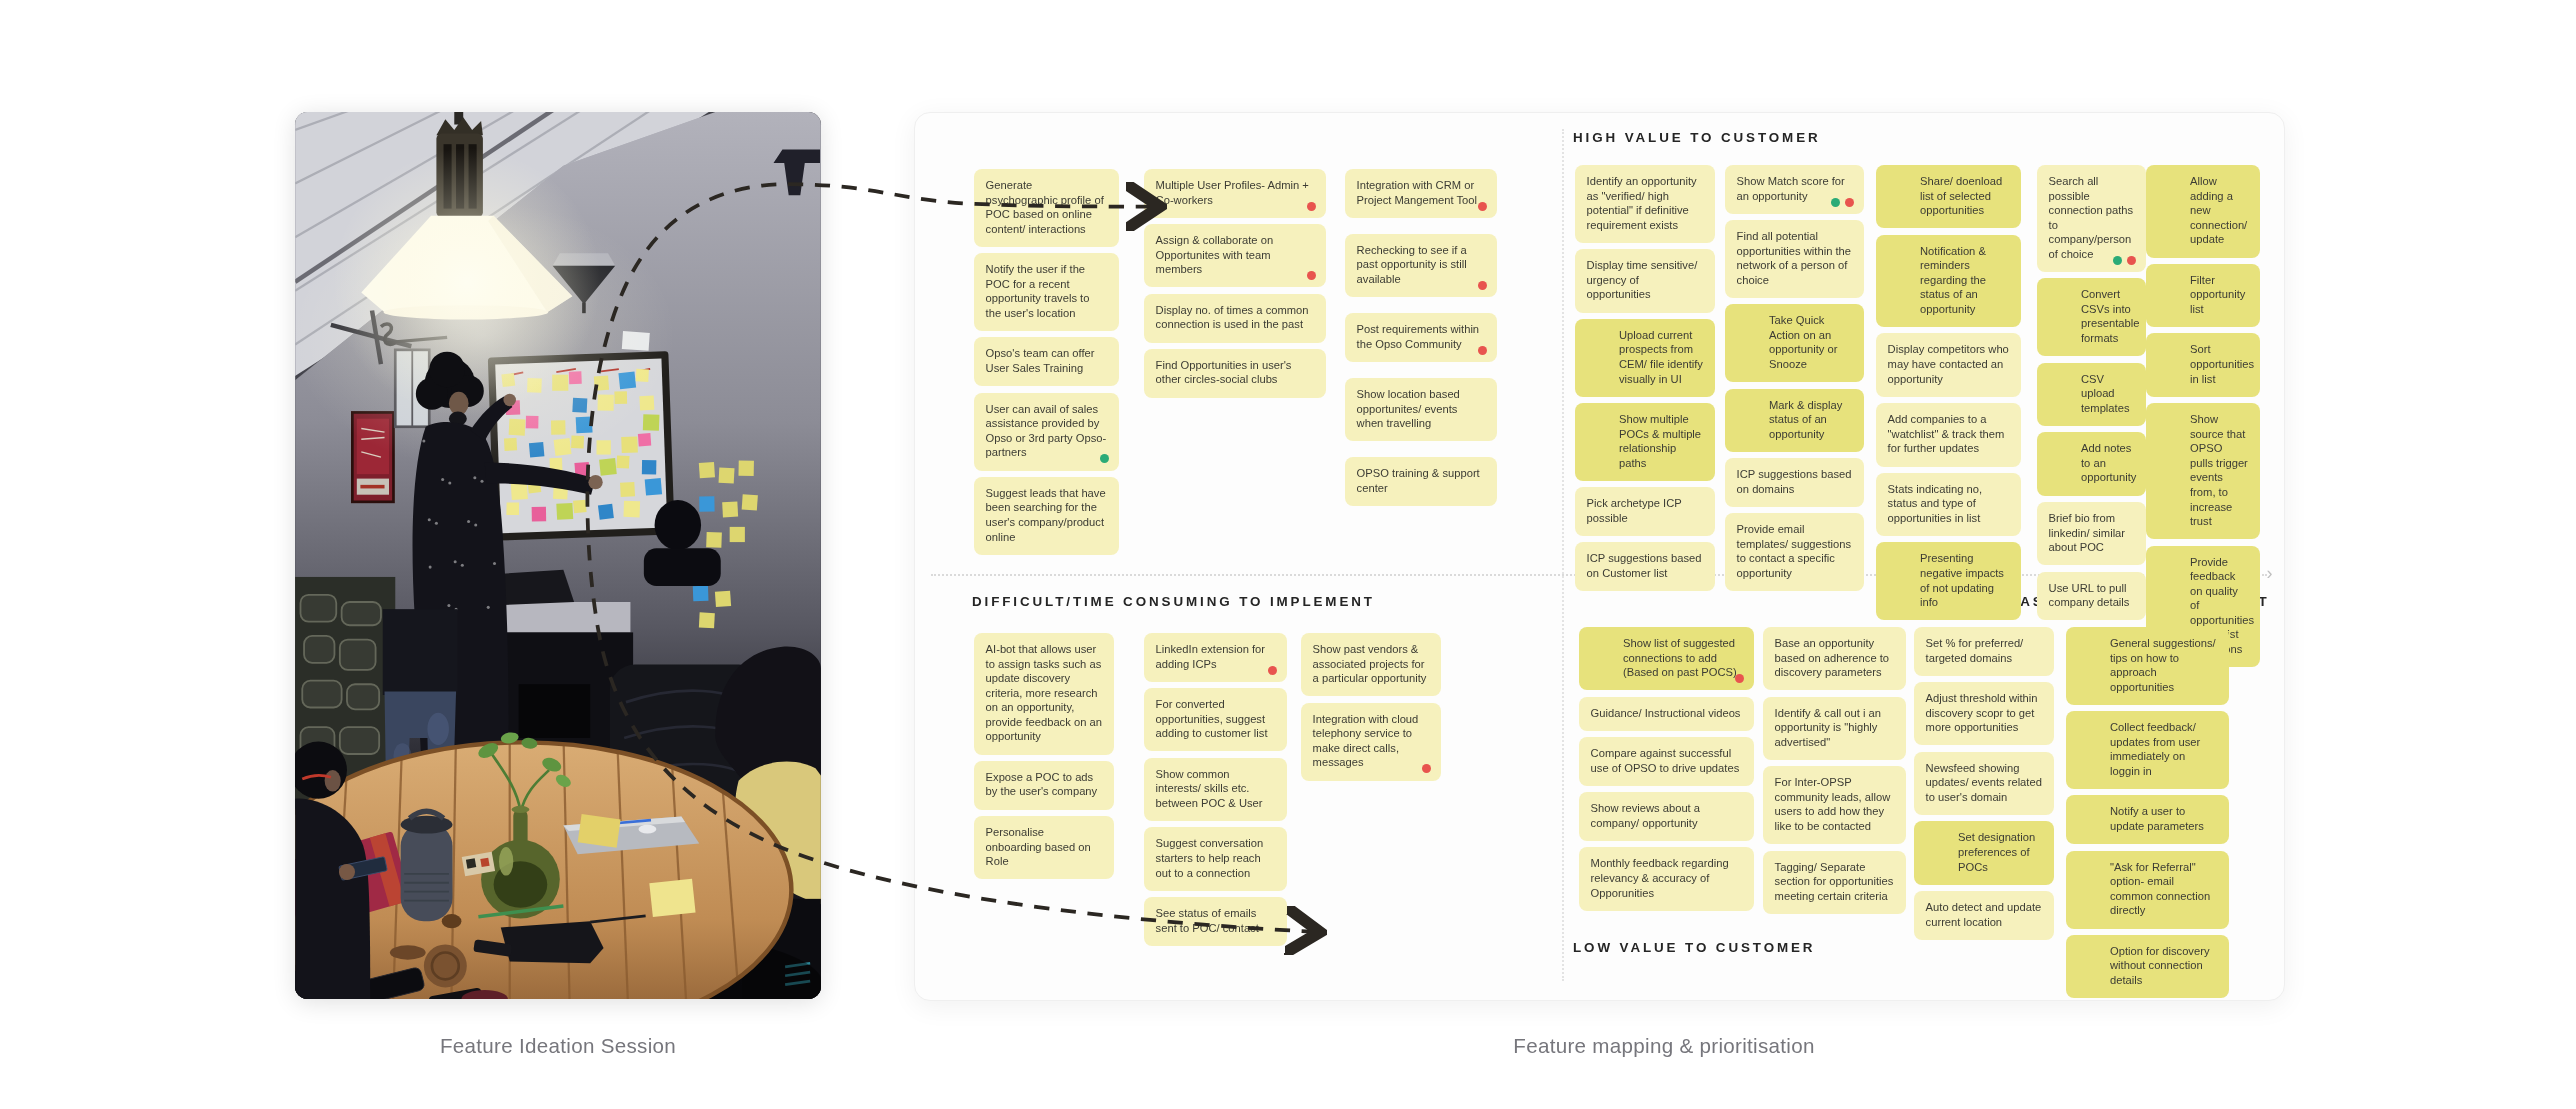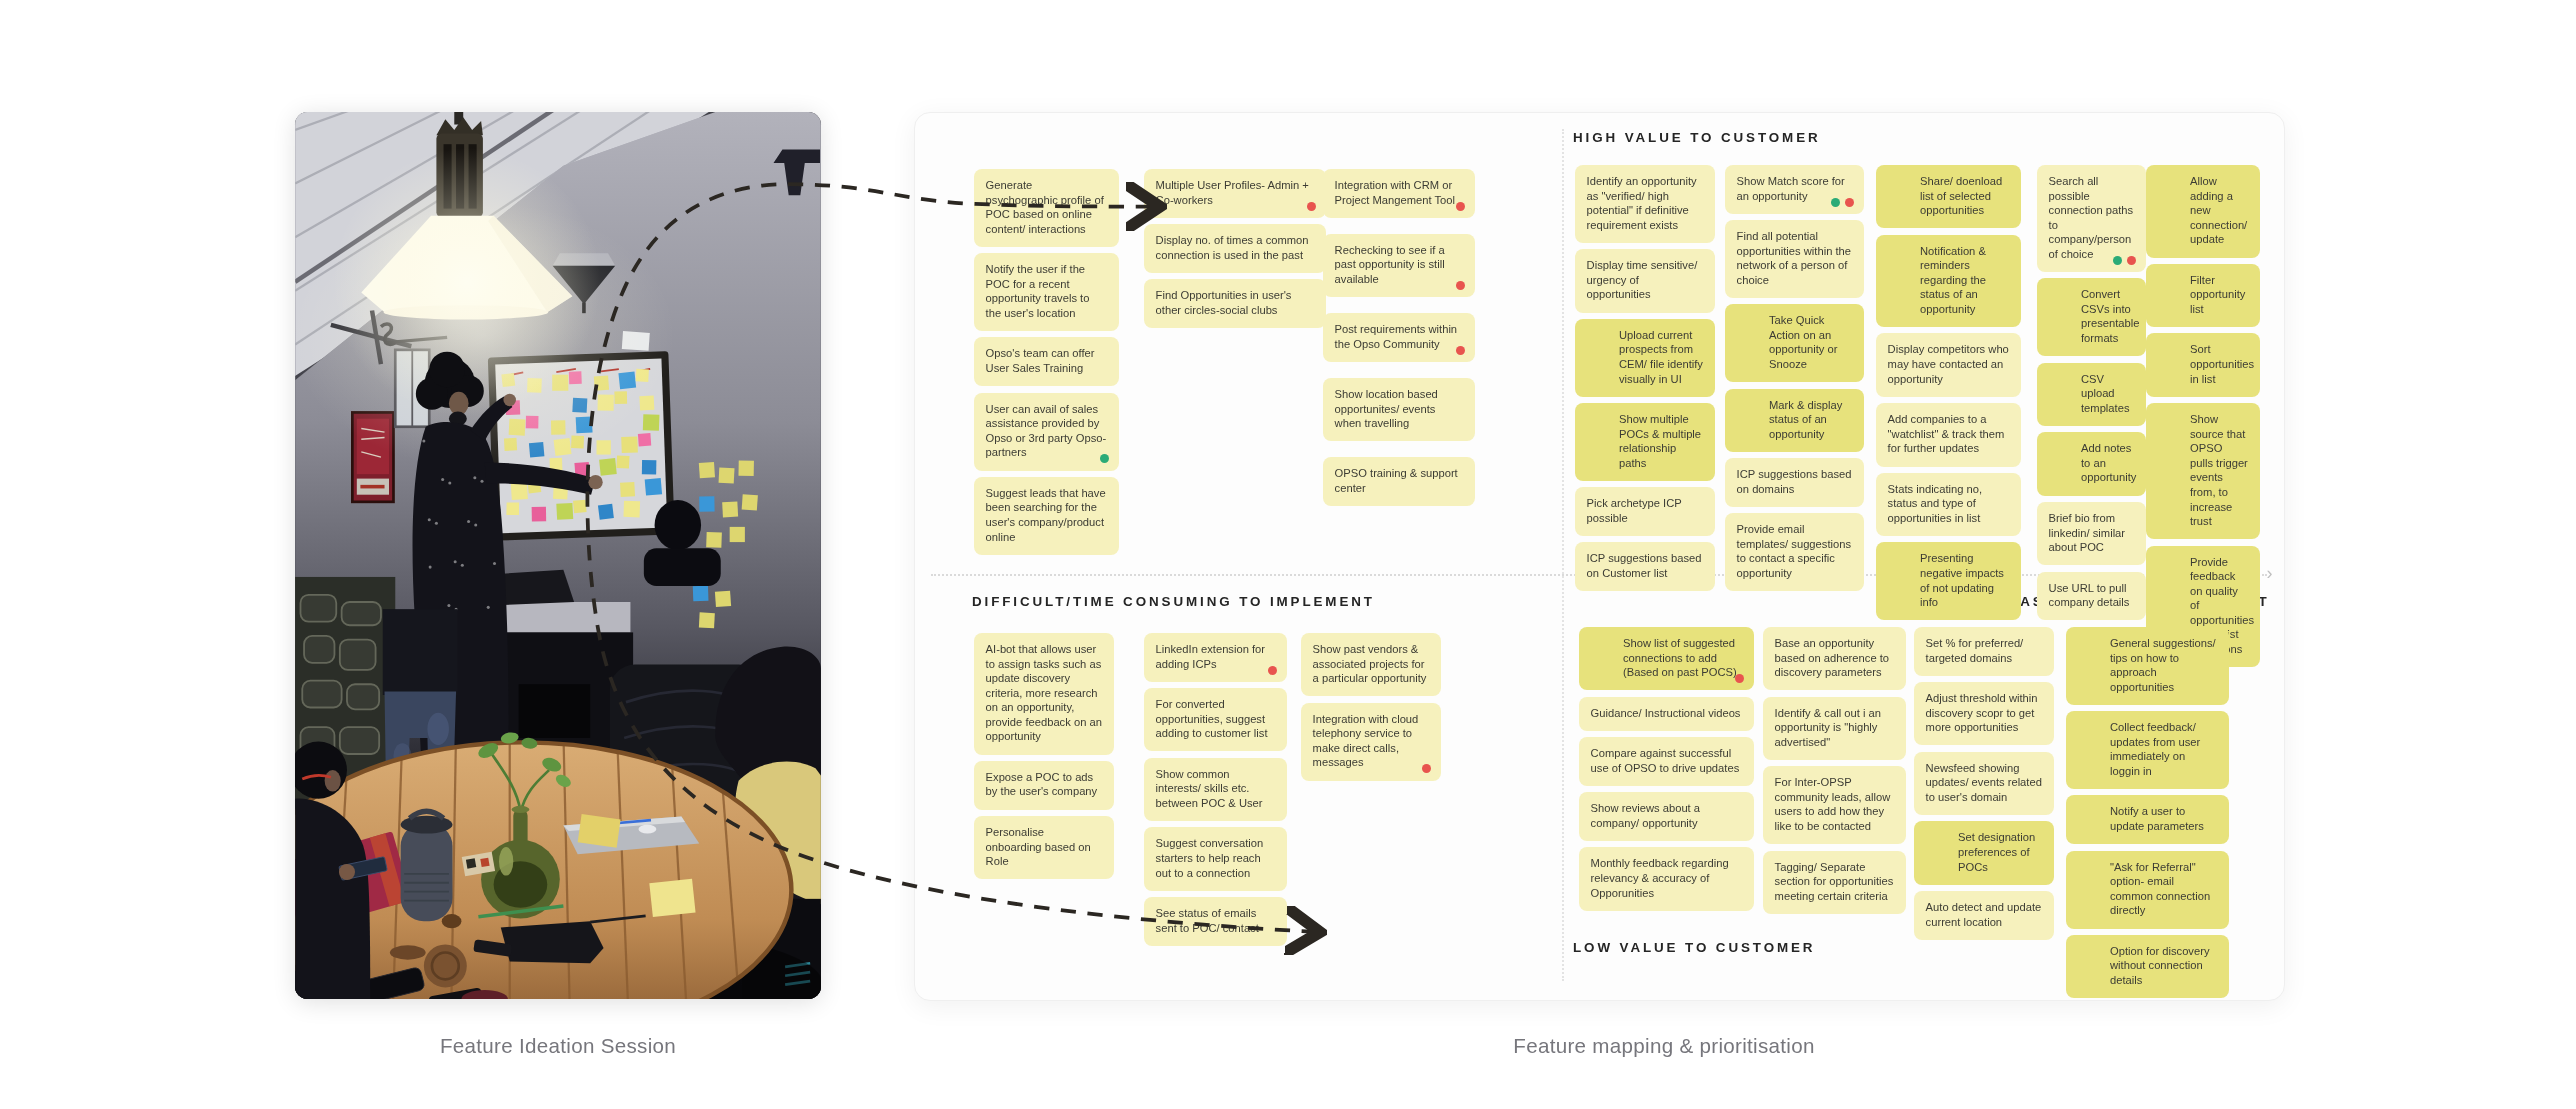--- a/index.html
+++ b/index.html
@@ -391,24 +391,27 @@
           <div class="note"><span class="note-text">Opso's team can offer User Sales Training</span></div>
           <div class="note"><span class="note-text">User can avail of sales assistance provided by Opso or 3rd party Opso-partners</span><span class="dots">
               <i class="dot green"></i>
             </span></div>
           <div class="note"><span class="note-text">Suggest leads that have been searching for the user's company/product online</span></div>
         </div>
         <div class="note-col" style="left: 170px; width: 182px;">
           <div class="note"><span class="note-text">Multiple User Profiles- Admin + Co-workers</span><span class="dots">
               <i class="dot red"></i>
             </span></div>
+          <div class="note"><span class="note-text">Assign &amp; collaborate on Opportunites with team members</span><span class="dots">
+              <i class="dot red"></i>
+            </span></div>
           <div class="note"><span class="note-text">Display no. of times a common connection is used in the past</span></div>
           <div class="note"><span class="note-text">Find Opportunities in user's other circles-social clubs</span></div>
         </div>
-        <div class="note-col" style="left: 349px; width: 152px; gap: 16px;">
+        <div class="note-col" style="left: 371px; width: 152px; gap: 16px;">
           <div class="note"><span class="note-text">Integration with CRM or Project Mangement Tool</span><span class="dots">
               <i class="dot red"></i>
             </span></div>
           <div class="note"><span class="note-text">Rechecking to see if a past opportunity is still available</span><span class="dots">
               <i class="dot red"></i>
             </span></div>
           <div class="note"><span class="note-text">Post requirements within the Opso Community</span><span class="dots">
               <i class="dot red"></i>
             </span></div>
           <div class="note"><span class="note-text">Show location based opportunites/ events when travelling</span></div>

